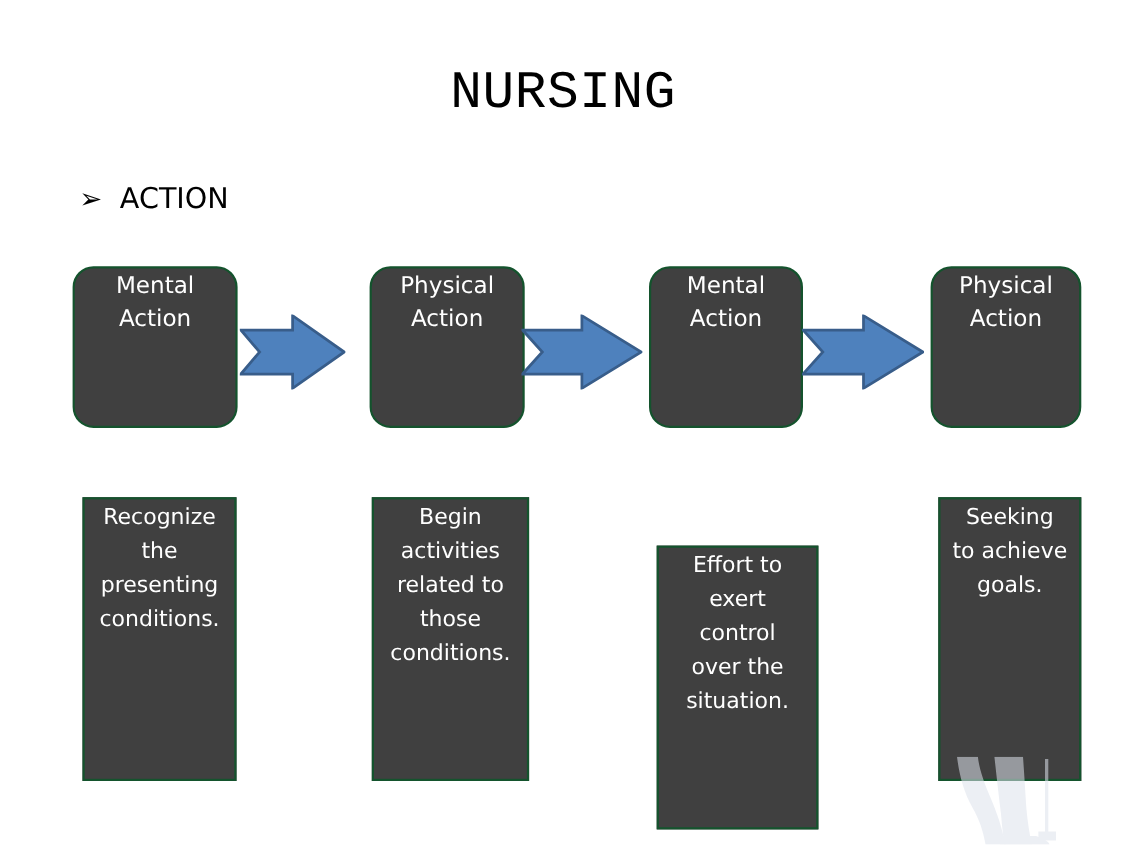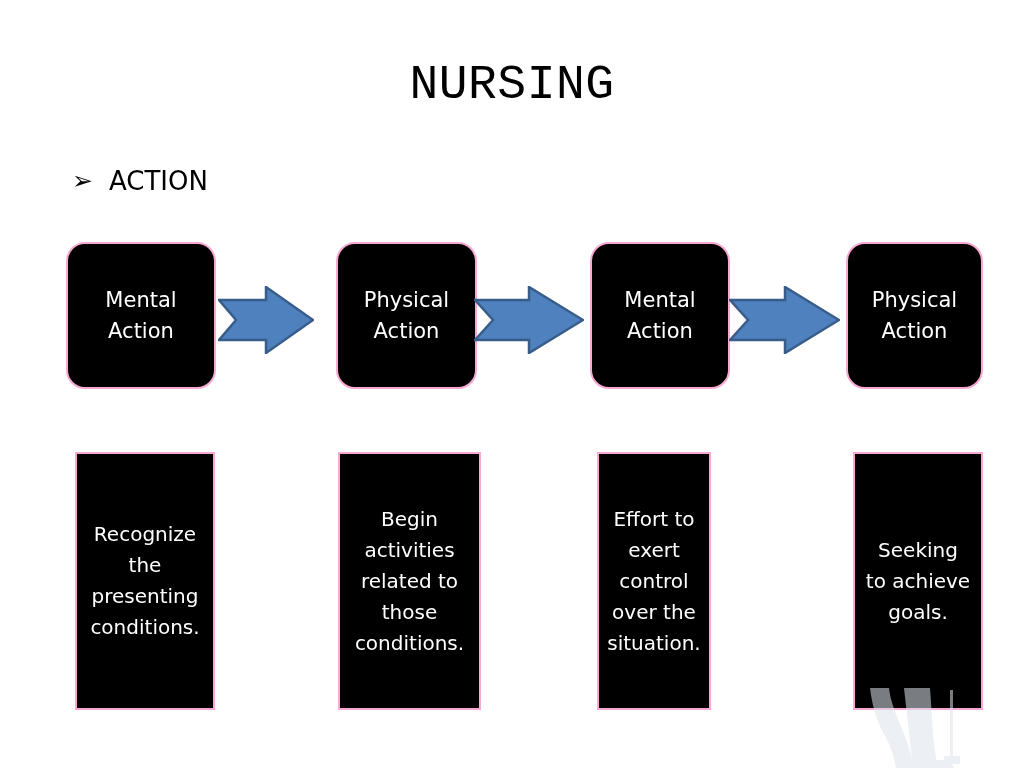--- a/index.html
+++ b/index.html
@@ -64,26 +64,26 @@
   .bullet-text {
     font-size: 26px;
     line-height: 1;
     color: #000000;
     font-weight: 400;
   }
 
   
   .blue-shape {
     position: absolute;
-    background: #000000;
-    border: 2px solid #f9a8d4;
+    background: #404040;
+    border: 2px solid #14532d;
     box-sizing: border-box;
     color: #ffffff;
     display: flex;
-    align-items: center;
+    align-items: flex-start;
     justify-content: center;
     text-align: center;
   }
 
   
   .action-box {
     top: 242px;
     height: 147px;
     border-radius: 19px;
   }
@@ -118,21 +118,21 @@
   }
   .desc-box .box-label {
     font-size: 20px;
     line-height: 1.55;
     color: #ffffff;
     white-space: pre-line;
     padding: 0 4px;
   }
   #desc-box-0 { left: 75px;  width: 140px; }
   #desc-box-1 { left: 338px; width: 143px; }
-  #desc-box-2 { left: 597px; width: 114px; }
+  #desc-box-2 { left: 597px; width: 147px; margin-top: 44px; }
   #desc-box-3 { left: 853px; width: 130px; }
 </style>
 </head>
 <body>
 
 <div id="slide">
 
   <div class="slide-title">NURSING</div>
 
   <div class="bullet-row">

